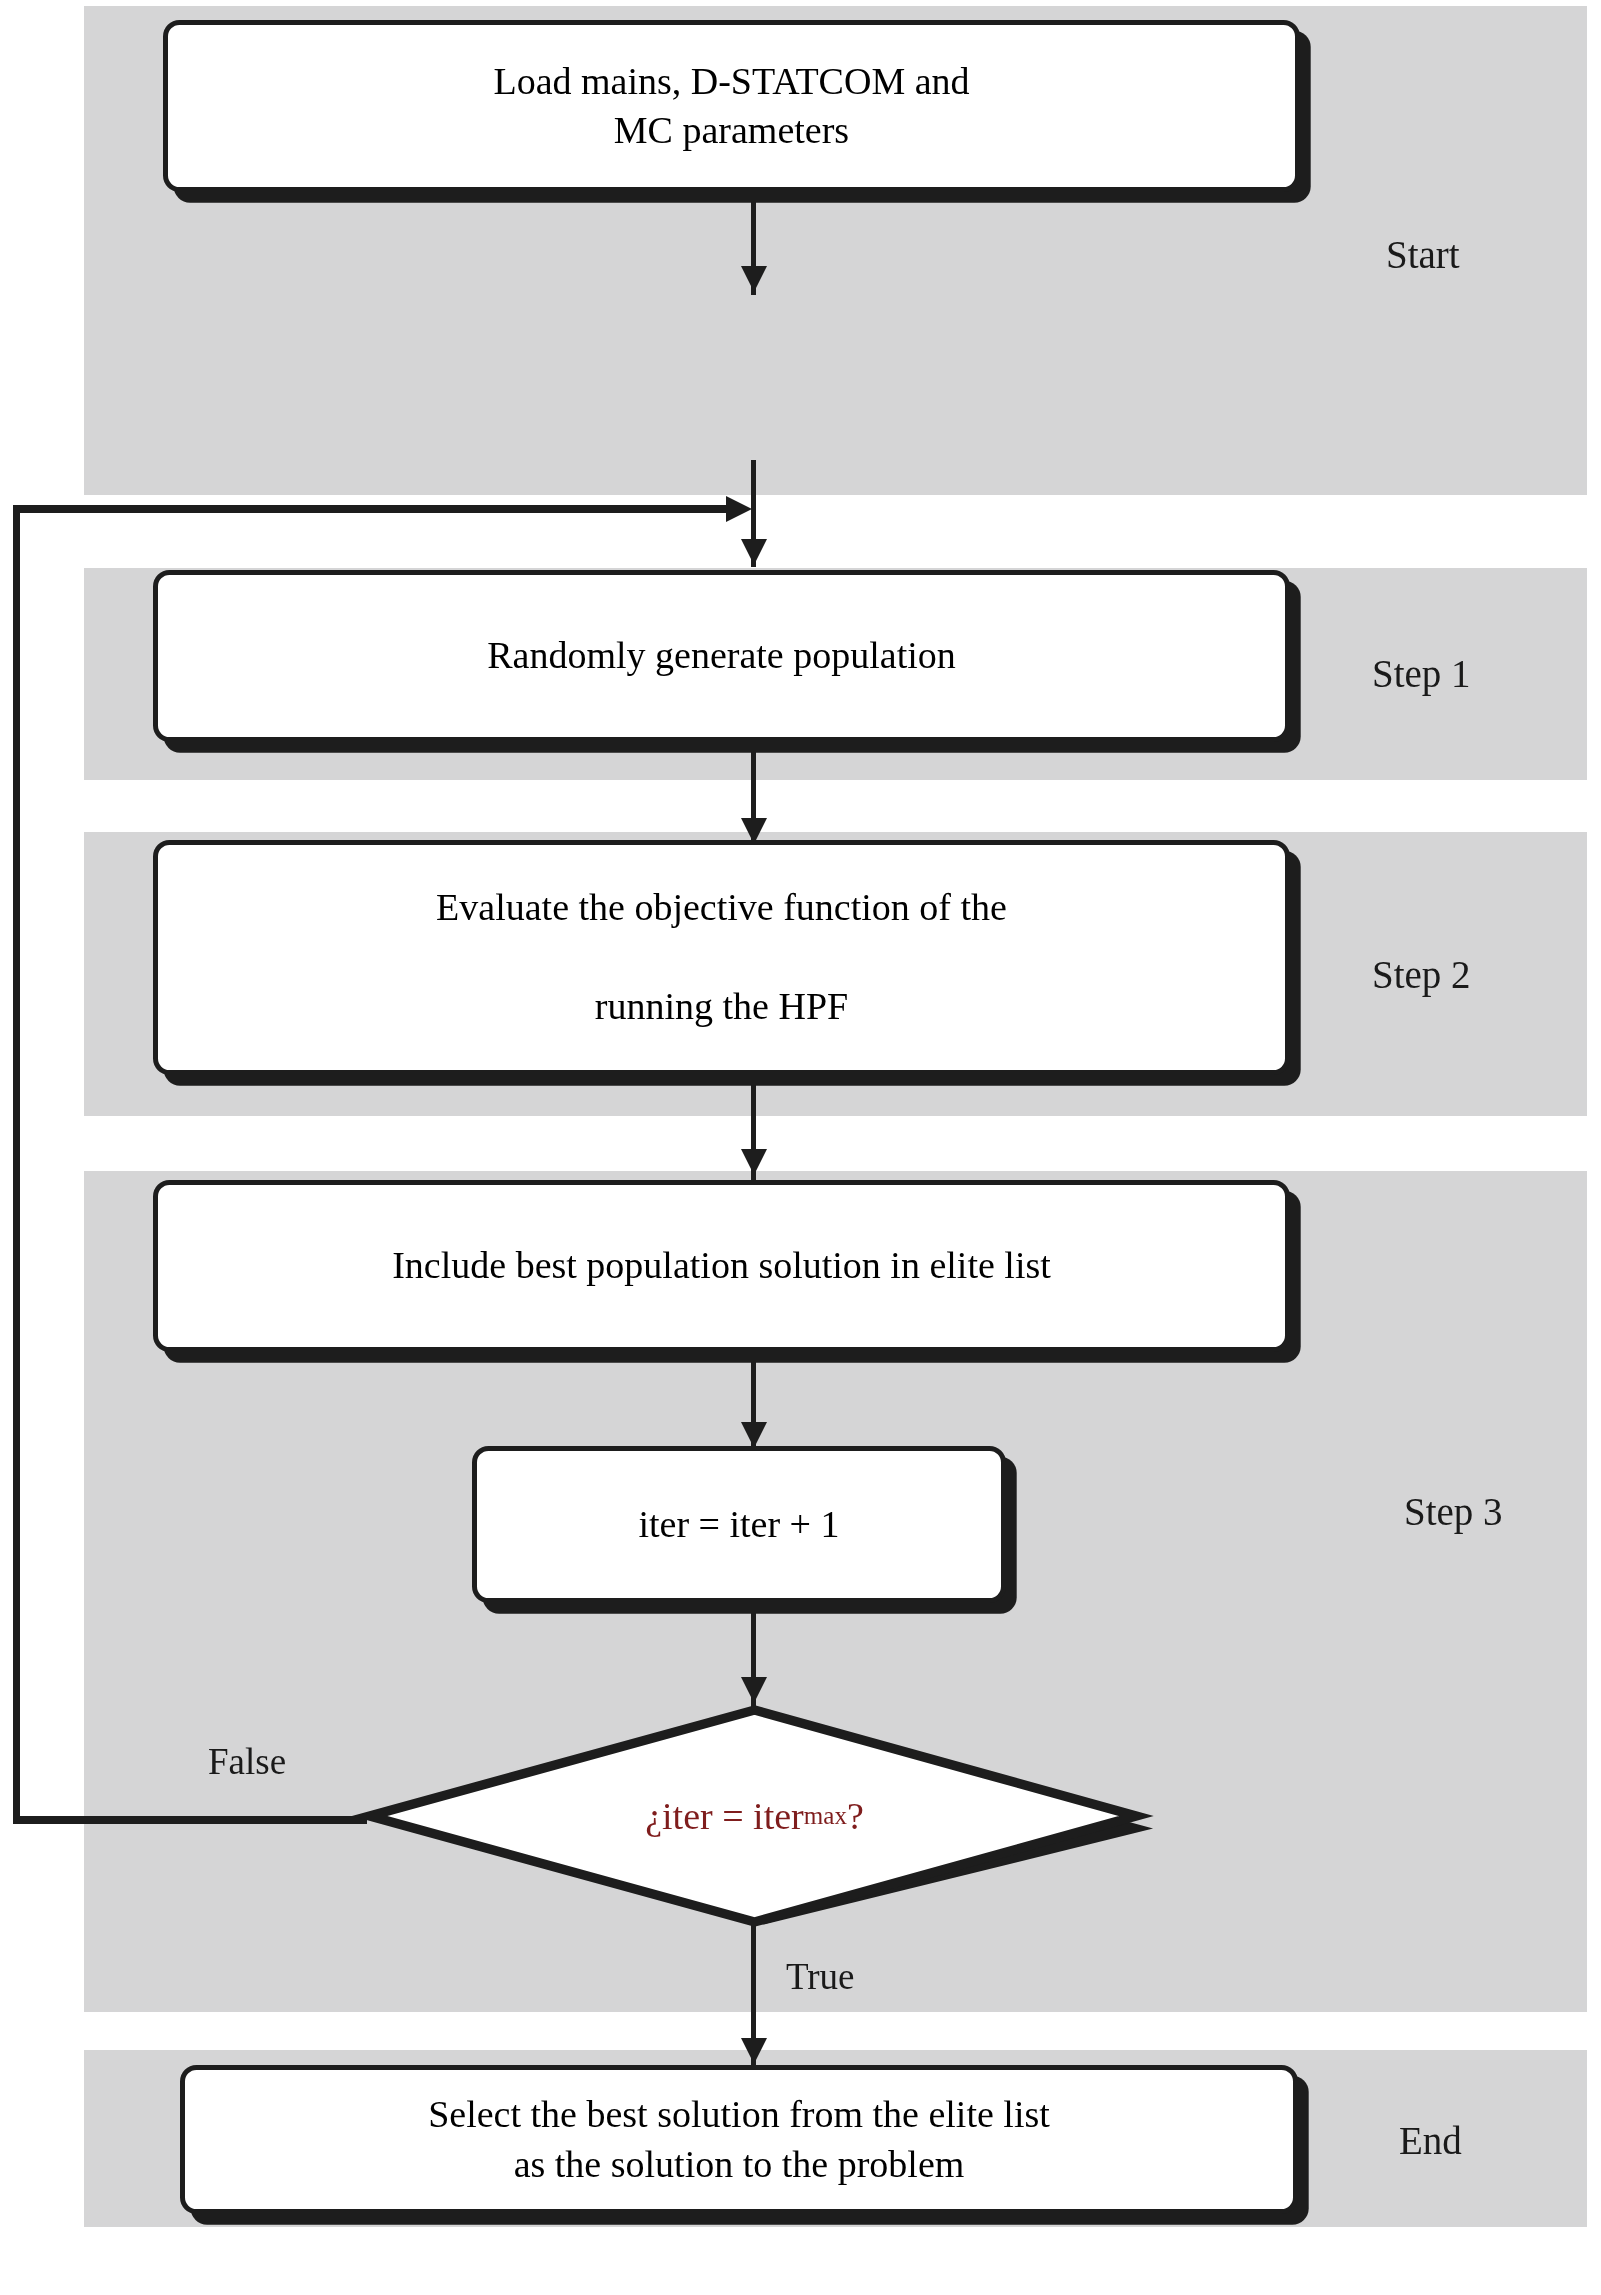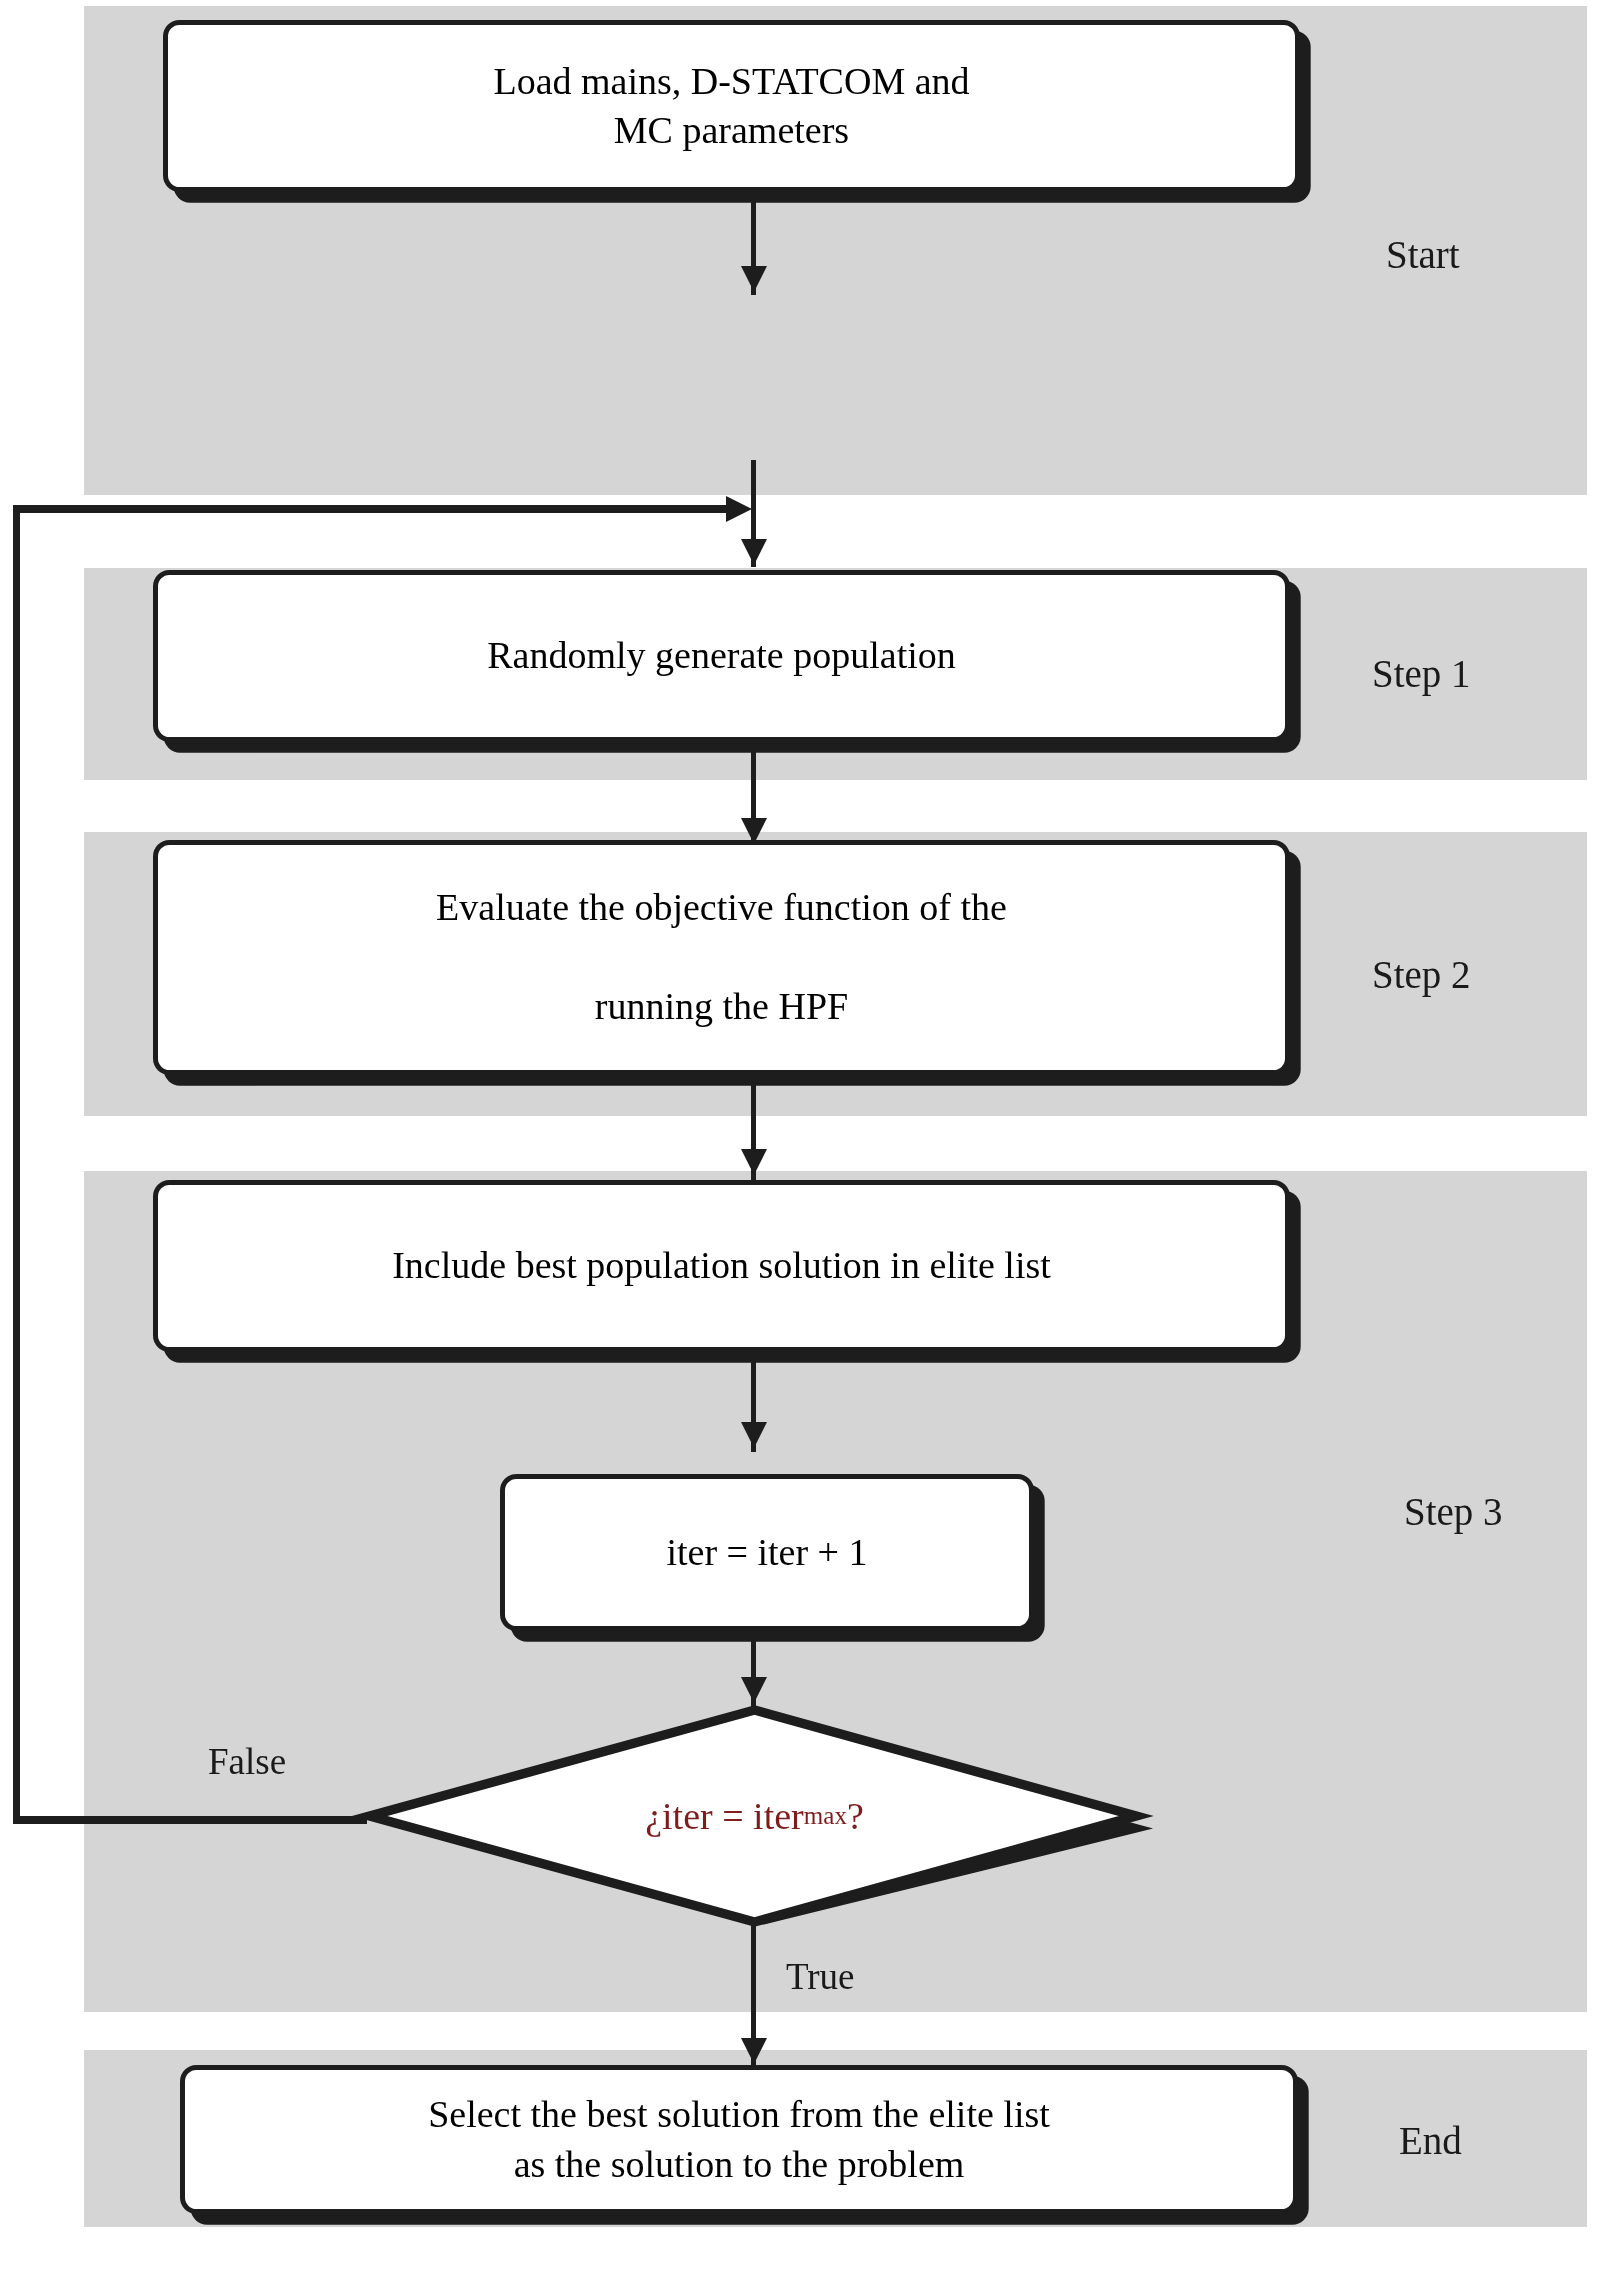--- a/index.html
+++ b/index.html
@@ -101,21 +101,21 @@
       <span>Evaluate the objective function of the</span><br>
       <br>
       <span>running the HPF</span>
     </div>
   </div>
 
   <div class="node" style="left:153px;top:1180px;width:1137px;height:172px;">
     <div class="txt">Include best population solution in elite list</div>
   </div>
 
-  <div class="node" style="left:500px;top:1446px;width:534px;height:157px;margin-top:28px;">
+  <div class="node" style="left:472px;top:1446px;width:534px;height:157px;">
     <div class="txt">iter = iter + 1</div>
   </div>
 
   <div class="diamond-wrap" style="left:344px;top:1705px;width:821px;height:222px;">
     <svg width="821" height="222" viewBox="0 0 1300 352">
       <polygon points="665,28 1282,196 665,348 50,185" fill="#1d1d1d"></polygon>
       <polygon points="650,8 1255,176 650,344 40,176" fill="#ffffff" stroke="#1d1d1d" stroke-width="15" stroke-linejoin="miter"></polygon>
     </svg>
     <div class="diamond-label">
       <span>¿iter = iter</span>

